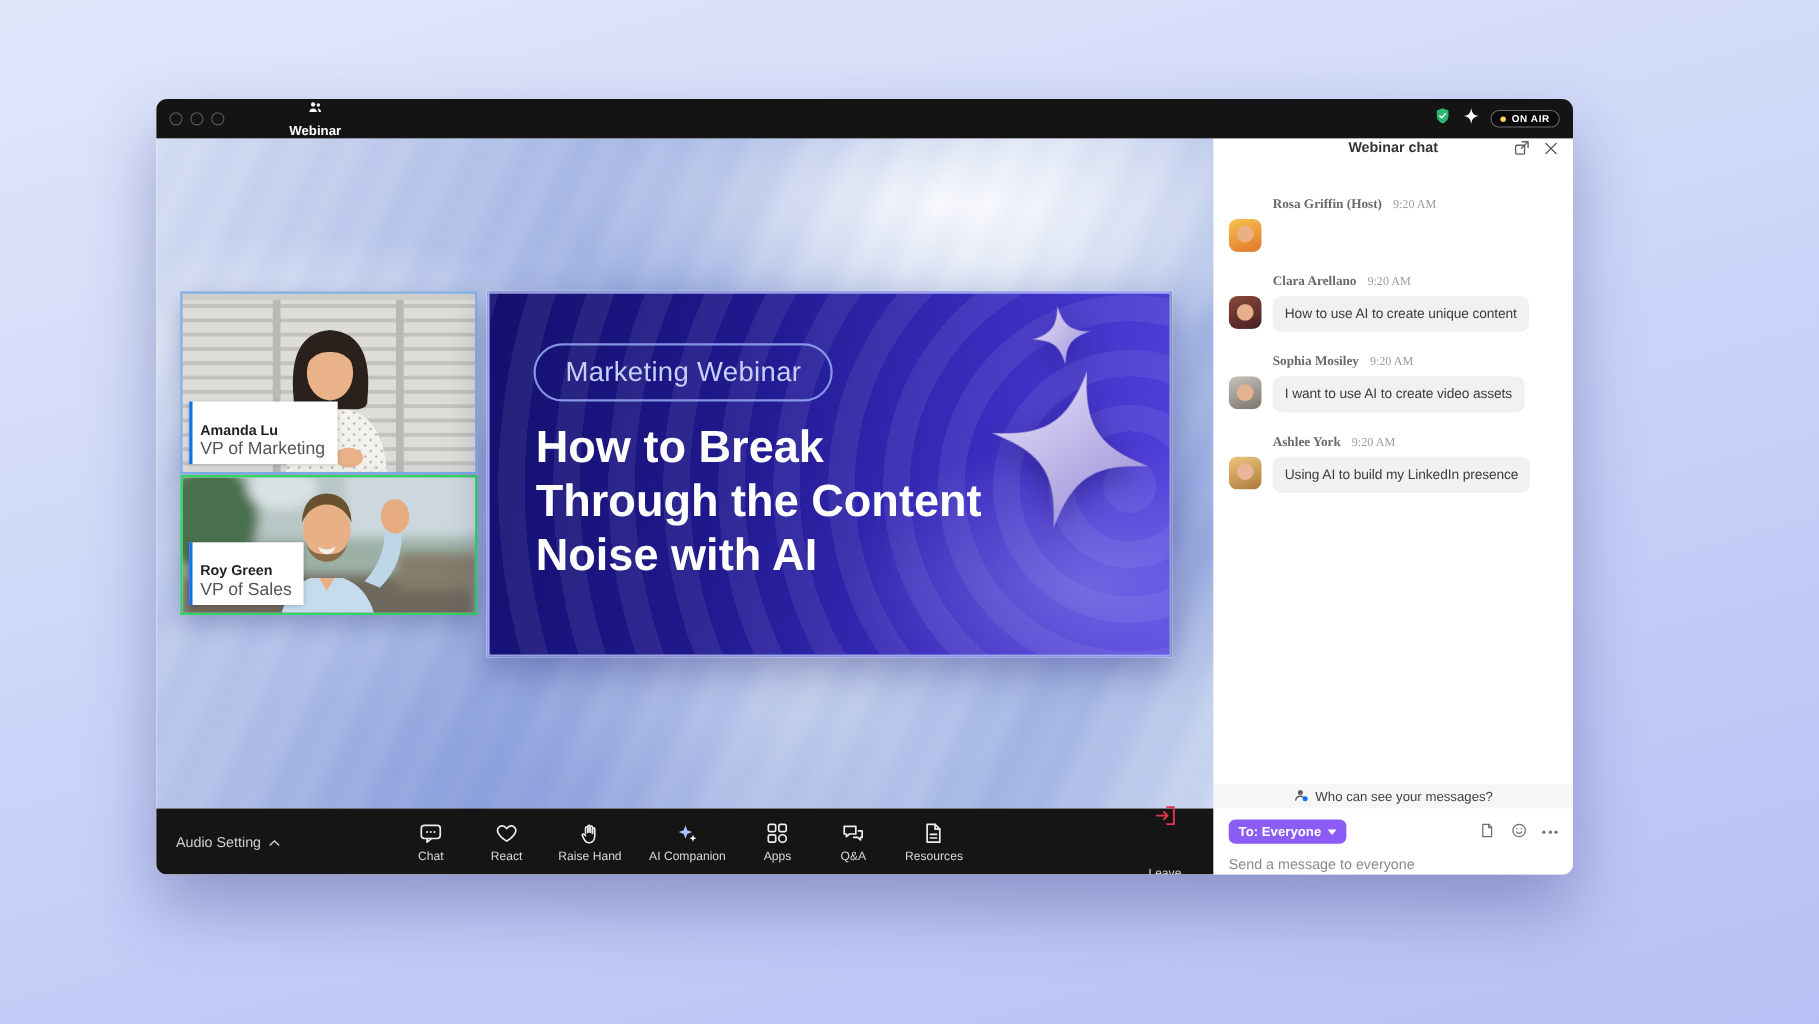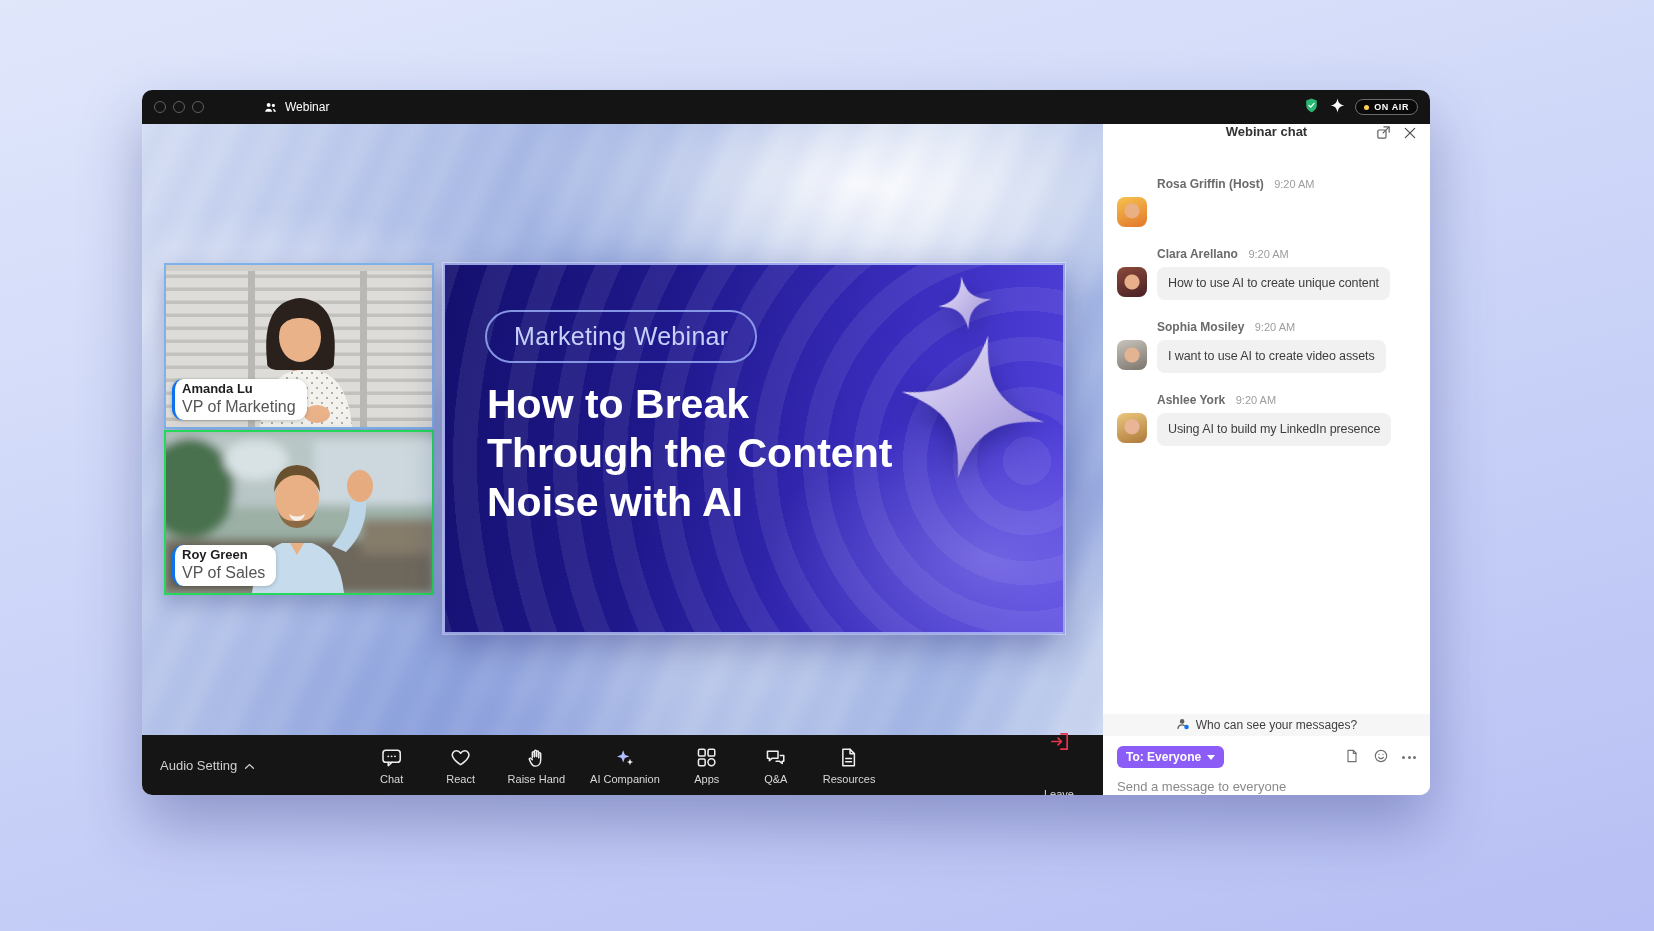--- a/index.html
+++ b/index.html
@@ -21,21 +21,21 @@
     background: #fff;
   }
 
   
   .titlebar {
     flex: 0 0 34px; background: #141414;
     display: flex; align-items: center; padding: 0 12px;
   }
   .traffic-lights { display: flex; align-items: center; }
   .tl { width: 12px; height: 12px; border-radius: 50%; border: 1px solid #5f5f5f; margin-right: 7px; background: transparent; }
-  .app-title { display: flex; align-items: center; gap: 7px; margin-left: 52px; color: #fff; font-size: 12px; font-weight: 400; }
+  .app-title { display: flex; align-items: center; gap: 7px; margin-left: 52px; color: #fff; font-size: 12px; font-weight: 700; flex-direction: column; }
   .app-title svg { display: block; }
   .titlebar-right { margin-left: auto; display: flex; align-items: center; gap: 10px; }
   .onair {
     display: flex; align-items: center; gap: 5px;
     border: 1px solid #6d6d6d; border-radius: 9px; padding: 2px 8px;
     color: #fff; font-size: 9px; font-weight: 700; letter-spacing: .6px;
     background: #0a0a0a;
   }
   .onair-dot { width: 5px; height: 5px; border-radius: 50%; background: #FFD159; }
 
@@ -58,33 +58,33 @@
   }
   .video-area::after {
     content: ""; position: absolute; inset: -40px;
     background: repeating-linear-gradient(115deg, rgba(255,255,255,.28) 0 16px, rgba(150,168,226,.22) 16px 42px);
     opacity: .3; filter: blur(7px);
   }
 
   
   .tile { position: absolute; left: 22px; width: 270px; overflow: hidden; box-shadow: 0 8px 20px rgba(30,40,100,.28); z-index: 2; background: #c9c9c9; }
   .tile-amanda { top: 139px; height: 166px; border: 2px solid #7FB2EA; }
-  .tile-roy    { top: 306px; height: 165px; border: 2.5px solid #23D959; }
+  .tile-roy    { top: 306px; height: 127px; border: 2.5px solid #23D959; }
   .tile svg.tile-photo { position: absolute; inset: 0; width: 100%; height: 100%; }
   .nametag {
     position: absolute; left: 6px; bottom: 7px; z-index: 3;
     background: #fff; border-left: 3px solid #0E72ED;
-    padding: 3px 11px 4px 7px; box-shadow: 0 1px 4px rgba(0,0,0,.2); border-radius: 11px;
+    padding: 19px 11px 4px 7px; box-shadow: 0 1px 4px rgba(0,0,0,.2);
   }
   .nametag .nm { font-size: 13px; font-weight: 700; color: #1e1e1e; line-height: 1.15; }
   .nametag .rl { font-size: 16px; color: #555; margin-top: 1px; }
 
   
   .slide {
-    position: absolute; left: 301px; top: 139px; width: 622px; height: 371px; z-index: 2;
+    position: absolute; left: 301px; top: 139px; width: 622px; height: 332px; z-index: 2;
     border: 2px solid rgba(185,200,255,.8);
     box-shadow: 0 0 0 1px rgba(255,255,255,.35), 0 12px 32px rgba(25,30,110,.35);
     background: linear-gradient(100deg,#14106E 0%,#1f188c 35%,#392cbd 68%,#5242DD 100%);
     overflow: hidden;
   }
   .slide::before {
     content: ""; position: absolute; inset: -35%;
     background: repeating-radial-gradient(circle at 76% 52%, rgba(255,255,255,.07) 0 24px, rgba(255,255,255,0) 24px 50px);
   }
   .slide::after {
@@ -121,21 +121,21 @@
 
   
   .chat { flex: 1; background: #ffffff; display: flex; flex-direction: column; min-width: 0; }
   .chat-header { flex: 0 0 44px; display: flex; justify-content: center; position: relative; }
   .chat-title { font-size: 13px; font-weight: 700; color: #333; }
   .chat-hicons { position: absolute; right: 12px; display: flex; gap: 10px; align-items: center; }
   .chat-hicons button { background: none; border: none; padding: 0; display: flex; }
 
   .chat-list { flex: 1; padding: 6px 14px 0 14px; overflow: hidden; }
   .message { margin-bottom: 17px; }
-  .msg-meta { margin-left: 40px; margin-bottom: 5px; }
+  .msg-meta { margin-left: 40px; margin-bottom: 5px; font-family: Liberation Serif, serif; }
   .msg-author { font-size: 12px; font-weight: 600; color: #6a6a6a; }
   .msg-time { font-size: 11px; color: #9d9d9d; margin-left: 6px; }
   .msg-row { display: flex; gap: 10px; align-items: flex-start; }
   .avatar { width: 30px; height: 30px; border-radius: 8px; flex: 0 0 30px; }
   .av-rosa   { background: radial-gradient(circle at 50% 46%, #eab083 0 7px, rgba(0,0,0,0) 8px), linear-gradient(160deg,#f6c34f,#e2762a); }
   .av-clara  { background: radial-gradient(circle at 50% 50%, #e8b08a 0 7px, rgba(0,0,0,0) 8px), linear-gradient(160deg,#8a4a3a,#481f26); }
   .av-sophia { background: radial-gradient(circle at 50% 50%, #e3b392 0 7px, rgba(0,0,0,0) 8px), linear-gradient(160deg,#c9c4bc,#7a746c); }
   .av-ashlee { background: radial-gradient(circle at 50% 46%, #eab596 0 7px, rgba(0,0,0,0) 8px), linear-gradient(160deg,#ecc87e,#ac783a); }
   .msg-bubble {
     background: #f1f1f2; border-radius: 8px; padding: 8px 11px;

